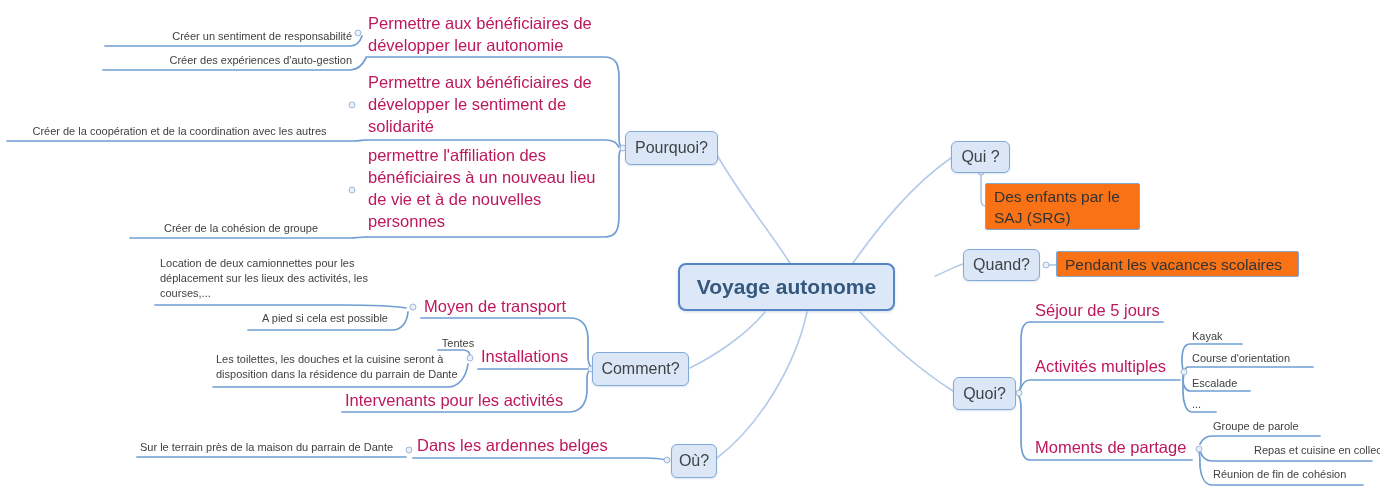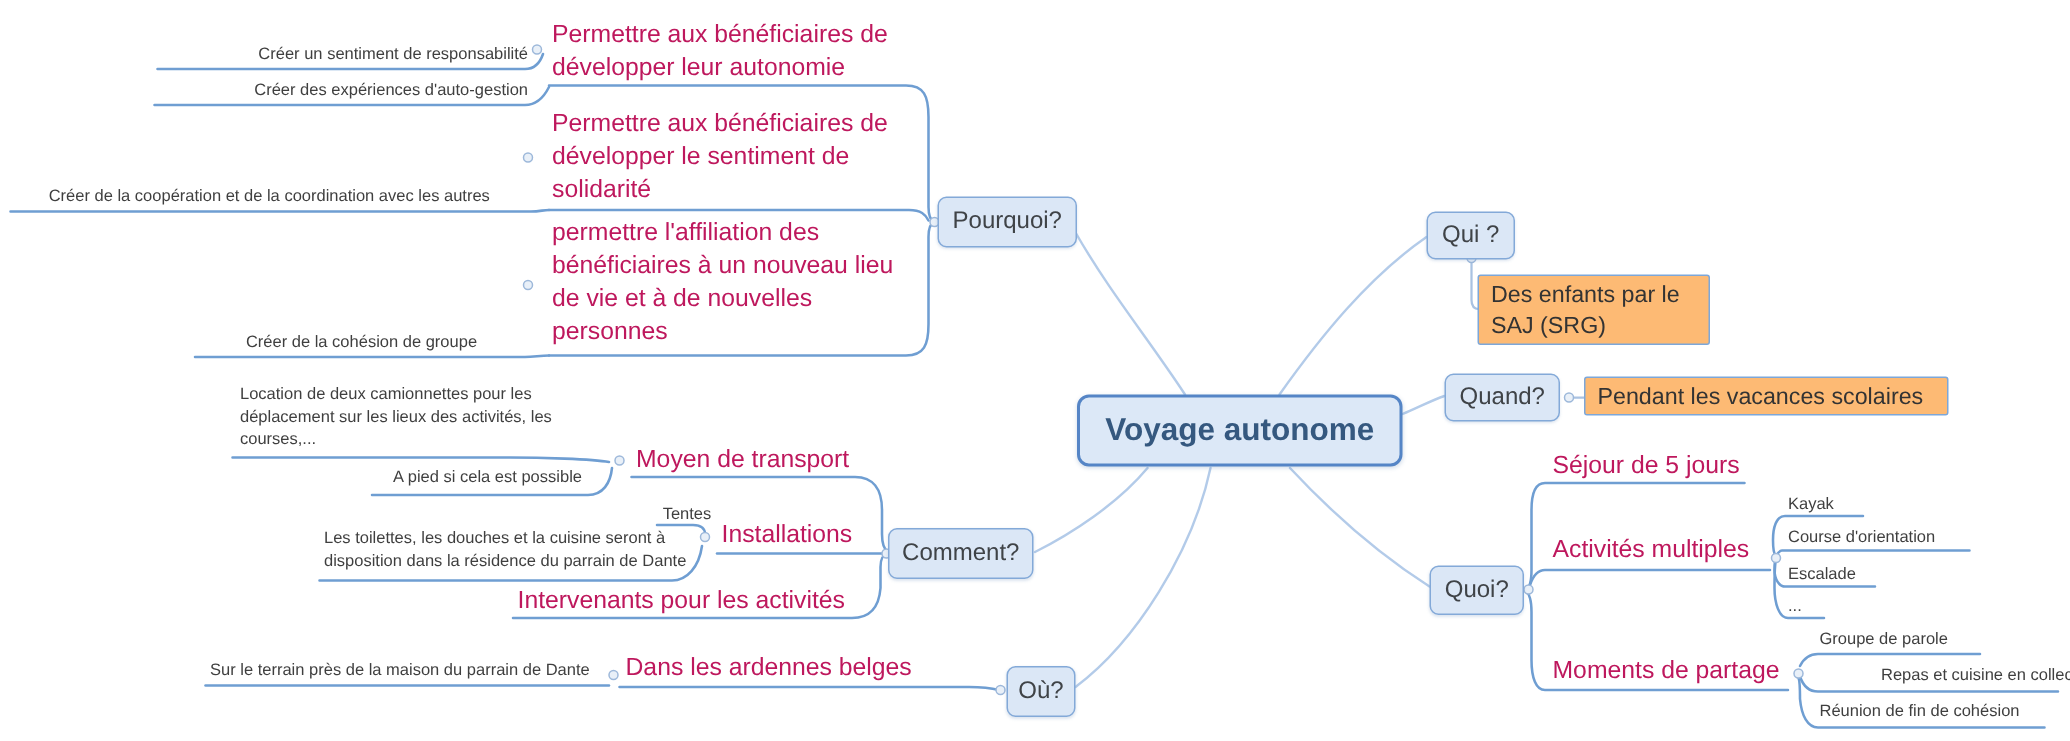--- a/index.html
+++ b/index.html
@@ -17,21 +17,21 @@
     font-size:16px; color:#3f4347; box-sizing:border-box;
     box-shadow:0 1px 2px rgba(120,150,190,.25);
   }
   .central {
     position:absolute; display:flex; align-items:center; justify-content:center;
     background:#dce8f7; border:2.6px solid #5585c6; border-radius:8px;
     font-size:21px; font-weight:bold; color:#35587f; box-sizing:border-box;
     box-shadow:0 1px 3px rgba(100,135,180,.3);
   }
   .graybox {
-    position:absolute; background:#fdba74; border:1.4px solid #7da7d9;
+    position:absolute; background:#f97316; border:1.4px solid #7da7d9;
     font-size:15.5px; line-height:21px; color:#333; padding:1px 8px;
     box-sizing:border-box; display:flex; align-items:center; border-radius:2px;
   }
 </style>
 </head>
 <body>
 
 <div class="canvas">
 
   <svg class="wires" viewBox="0 0 1380 494" xmlns="http://www.w3.org/2000/svg">
@@ -95,21 +95,21 @@
       <circle cx="409" cy="450" r="3"></circle>
       <circle cx="667" cy="460" r="3"></circle>
       <circle cx="981" cy="172" r="3"></circle>
       <circle cx="1046" cy="265" r="3"></circle>
       <circle cx="1019" cy="393" r="3"></circle>
       <circle cx="1184" cy="372" r="3"></circle>
       <circle cx="1199" cy="449" r="3"></circle>
     </g>
   </svg>
 
-  <div class="central" style="left:718px;top:263px;width:217px;height:48px;">Voyage autonome</div>
+  <div class="central" style="left:678px;top:263px;width:217px;height:48px;">Voyage autonome</div>
 
   <div class="topic" style="left:625px;top:131px;width:93px;height:34px;">Pourquoi?</div>
   <div class="topic" style="left:951px;top:141px;width:59px;height:32px;">Qui ?</div>
   <div class="topic" style="left:963px;top:249px;width:77px;height:32px;">Quand?</div>
   <div class="topic" style="left:953px;top:377px;width:63px;height:33px;">Quoi?</div>
   <div class="topic" style="left:592px;top:352px;width:97px;height:34px;">Comment?</div>
   <div class="topic" style="left:671px;top:444px;width:46px;height:34px;">Où?</div>
 
   <div class="graybox" style="left:985px;top:183px;width:155px;height:47px;">Des enfants par le SAJ (SRG)</div>
   <div class="graybox" style="left:1056px;top:251px;width:243px;height:26px;">Pendant les vacances scolaires</div>

